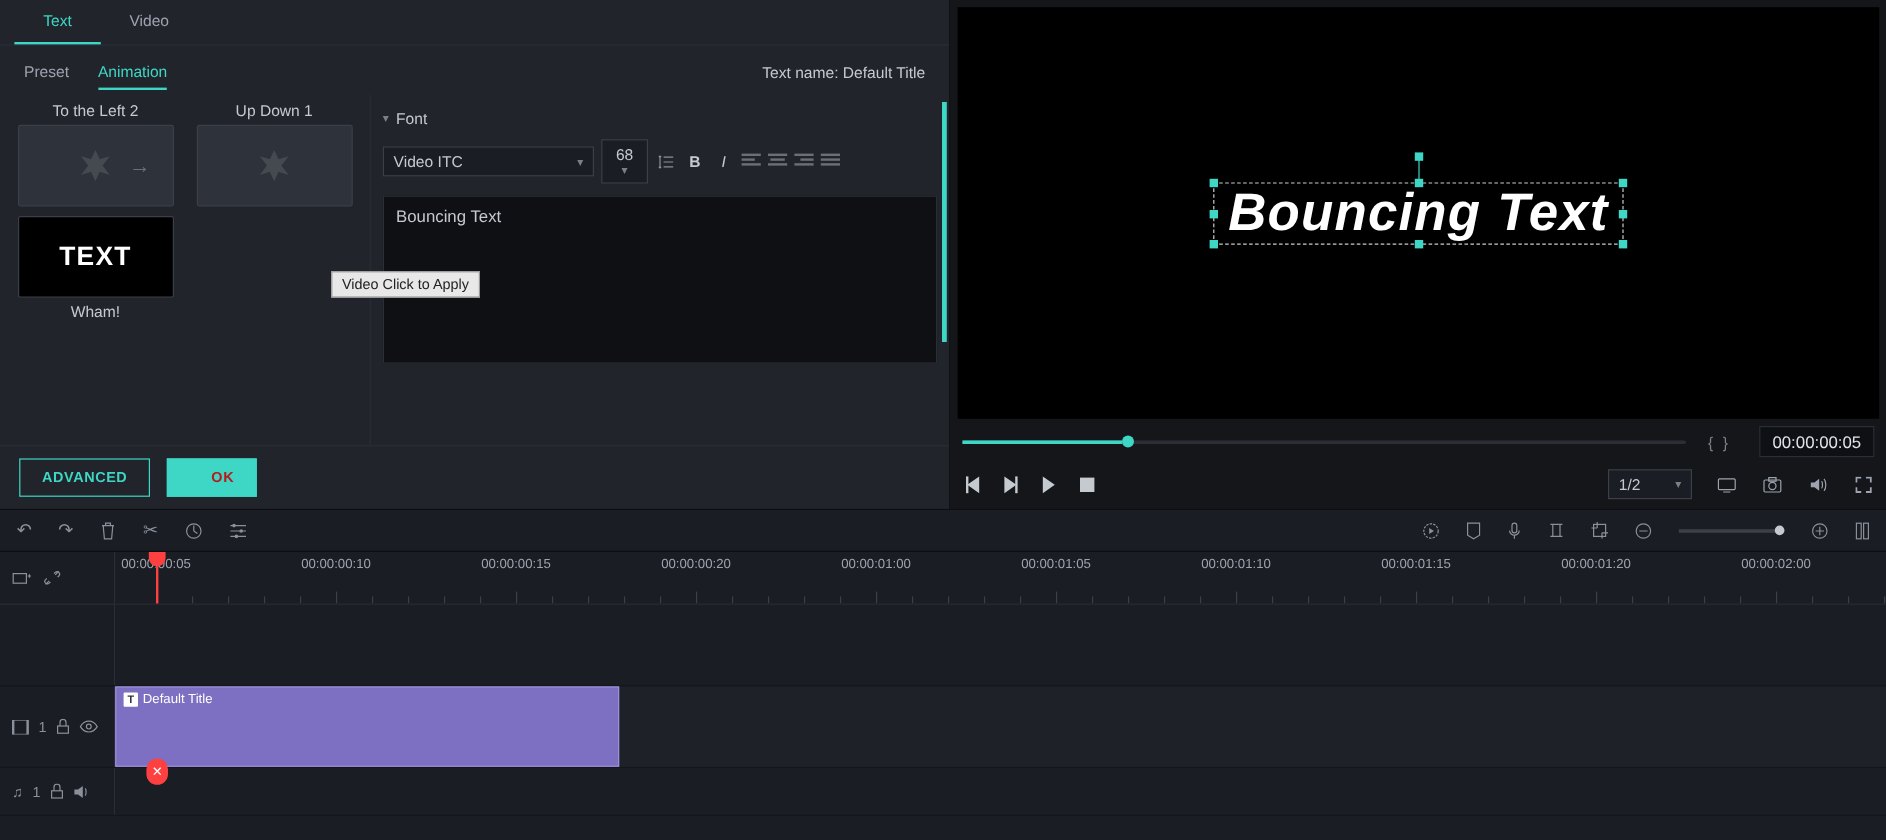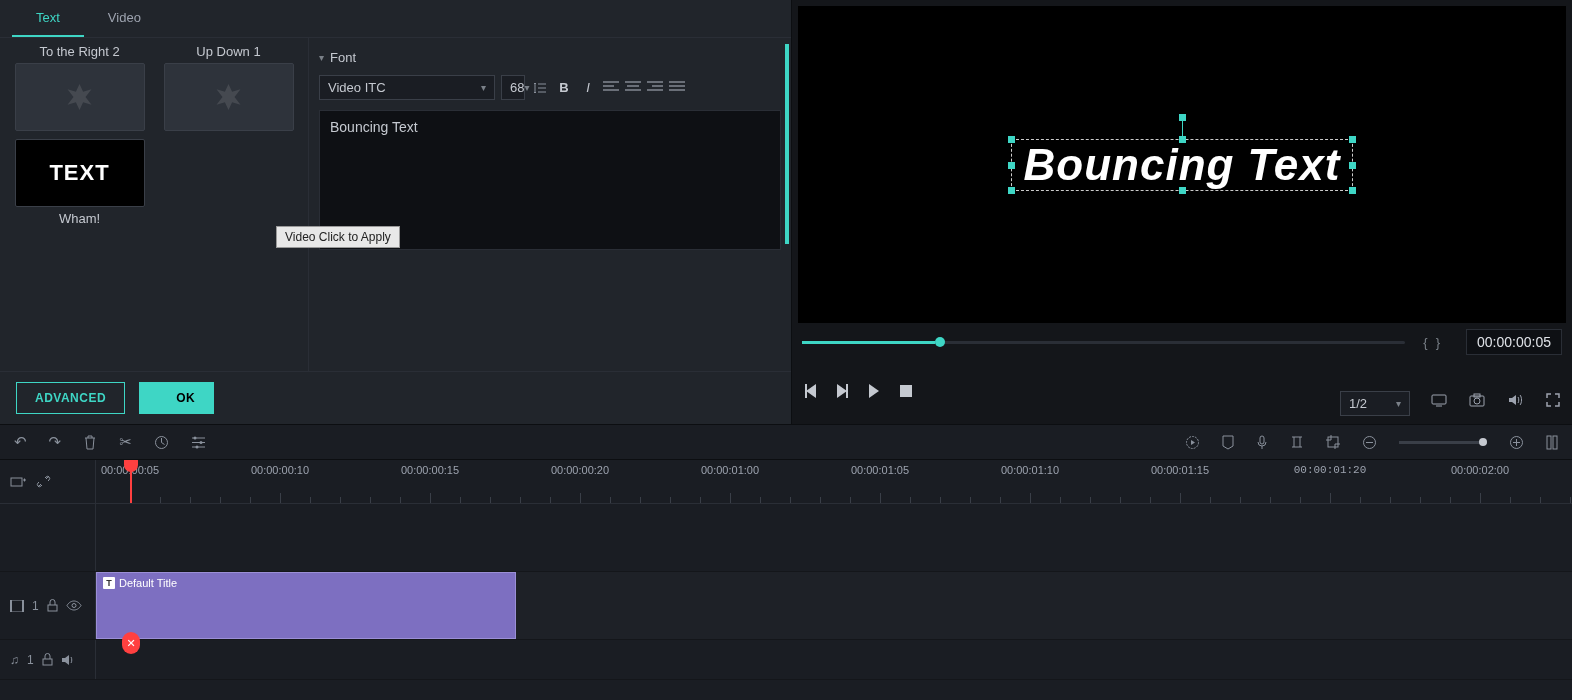--- a/index.html
+++ b/index.html
@@ -37,34 +37,34 @@
 .arrow-r::after { content: "→"; color: #6a6f78; position: absolute; right: 18px; font-size: 18px; }
 .wham-text { color: #fff; font-weight: 900; font-size: 22px; font-family: Impact, sans-serif; letter-spacing: 1px; }
 
 .tooltip { position: absolute; left: 276px; top: 226px; background: #e8e8e8; color: #222; padding: 3px 8px; font-size: 12px; border: 1px solid #999; z-index: 10; }
 
 
 .prop-section-header { display: flex; align-items: center; gap: 6px; padding: 6px 0; color: #c5c9d0; cursor: pointer; }
 .prop-row { display: flex; align-items: center; gap: 6px; padding: 4px 0; }
 .select-box { background: #1a1d23; border: 1px solid #3a3f48; color: #c5c9d0; padding: 4px 8px; display: flex; align-items: center; justify-content: space-between; cursor: pointer; }
 .font-select { width: 176px; }
-.size-select { width: 24px; }
+.size-select { width: 39px; flex-direction: column; }
 .chev { font-size: 10px; color: #7a8088; }
 .tool-icon { width: 18px; height: 18px; display: flex; align-items: center; justify-content: center; color: #8a919c; cursor: pointer; font-size: 13px; }
 .tool-icon.bold { font-weight: 700; color: #c5c9d0; }
 .tool-icon.italic { font-style: italic; color: #c5c9d0; }
 .align-btn { width: 16px; height: 14px; display: flex; flex-direction: column; gap: 2px; cursor: pointer; }
 .align-btn span { height: 2px; background: #6a6f78; }
 .text-area { width: 100%; height: 140px; background: #0e1014; border: 1px solid #2a2e36; color: #c5c9d0; padding: 8px 10px; margin-top: 6px; resize: none; font-size: 14px; }
 .scroll-hint { position: absolute; right: 2px; top: 6px; width: 4px; height: 200px; background: #3ed6c5; }
 
 
 .panel-footer { display: flex; justify-content: space-between; align-items: center; padding: 10px 16px; border-top: 1px solid #2a2e36; }
 .btn { padding: 8px 18px; border: 1px solid #3ed6c5; background: transparent; color: #3ed6c5; font-weight: 600; font-size: 12px; cursor: pointer; letter-spacing: .5px; }
-.btn.primary { background: #3ed6c5; color: #000000; padding-left: 36px; }
+.btn.primary { background: #3ed6c5; color: #b91c1c; padding-left: 36px; }
 .footer-right { display: flex; gap: 14px; }
 
 
 .preview-stage { flex: 1; background: #000; margin: 6px 6px 0 6px; display: flex; align-items: center; justify-content: center; position: relative; }
 .text-box { border: 1px dashed #ccc; padding: 0 12px; position: relative; }
 .text-box .handle { width: 7px; height: 7px; background: #3ed6c5; position: absolute; }
 .h-tl{top:-4px;left:-4px}.h-tr{top:-4px;right:-4px}.h-bl{bottom:-4px;left:-4px}.h-br{bottom:-4px;right:-4px}
 .h-tm{top:-4px;left:50%;margin-left:-3px}.h-bm{bottom:-4px;left:50%;margin-left:-3px}
 .h-ml{top:50%;left:-4px;margin-top:-3px}.h-mr{top:50%;right:-4px;margin-top:-3px}
 .rotate-handle { width: 7px; height: 7px; background: #3ed6c5; position: absolute; top: -26px; left: 50%; margin-left: -3px; }
@@ -79,21 +79,21 @@
 .timecode-box { background: #0e1014; border: 1px solid #2a2e36; padding: 4px 10px; color: #e0e3e8; font-size: 14px; }
 
 .preview-controls-row2 { display: flex; align-items: center; justify-content: space-between; padding: 4px 10px 8px 10px; }
 .transport { display: flex; gap: 16px; align-items: center; }
 .transport-btn { width: 16px; height: 16px; cursor: pointer; display: flex; align-items: center; justify-content: center; }
 .tri-left { border-style: solid; border-width: 7px 10px 7px 0; border-color: transparent #c5c9d0 transparent transparent; }
 .tri-right { border-style: solid; border-width: 7px 0 7px 10px; border-color: transparent transparent transparent #c5c9d0; }
 .tri-bar-l { width: 2px; height: 14px; background: #c5c9d0; margin-right: -1px; }
 .tri-bar-r { width: 2px; height: 14px; background: #c5c9d0; margin-left: -1px; }
 .stop-sq { width: 12px; height: 12px; background: #c5c9d0; }
-.right-controls { display: flex; gap: 20px; align-items: flex-start; margin-top: 26px; }
+.right-controls { display: flex; gap: 20px; align-items: center; }
 .zoom-select { width: 70px; }
 .small-icon { width: 18px; height: 18px; color: #9da3af; cursor: pointer; display: flex; align-items: center; justify-content: center; }
 
 
 .timeline-toolbar { height: 36px; background: #1a1d23; border-top: 1px solid #0c0e11; border-bottom: 1px solid #0c0e11; display: flex; align-items: center; justify-content: space-between; padding: 0 14px; }
 .tl-left-tools, .tl-right-tools { display: flex; gap: 22px; align-items: center; }
 .tl-icon { color: #8a919c; cursor: pointer; font-size: 15px; }
 .zoom-slider { width: 88px; height: 3px; background: #3a3f48; position: relative; }
 .zoom-slider::after { content: ""; width: 8px; height: 8px; background: #c5c9d0; border-radius: 50%; position: absolute; top: -3px; right: 0; }
 
@@ -123,28 +123,35 @@
 </head>
 <body>
 
 <div class="top-area">
 
   <div class="left-panel">
     <div class="main-tabs">
       <div class="main-tab active">Text</div>
       <div class="main-tab">Video</div>
     </div>
+    <div class="sub-header">
+      <div class="sub-tabs">
+        <div class="sub-tab">Preset</div>
+        <div class="sub-tab active">Animation</div>
+      </div>
+      <div class="text-name">Text name: Default Title</div>
+    </div>
 
     <div class="panel-content">
 
       <div class="presets-col">
         <div class="preset-grid">
           <div class="preset-cell">
-            <div class="preset-label">To the Right 2</div>
-            <div class="preset-thumb">
+            <div class="preset-label">To the Left 2</div>
+            <div class="preset-thumb arrow-r">
                 <div class="flower"></div>
               </div>
           </div>
           <div class="preset-cell">
             <div class="preset-label">Up Down 1</div>
             <div class="preset-thumb">
                 <div class="flower"></div>
               </div>
           </div>
           <div class="preset-cell">
@@ -422,21 +429,21 @@
           <div class="ruler-tick" style="left: 964px;"></div>
           <div class="ruler-tick" style="left: 994px;"></div>
           <div class="ruler-tick" style="left: 1024px;"></div>
           <div class="ruler-tick" style="left: 1054px;"></div>
           <div class="ruler-label" style="left: 1084px;">00:00:01:15</div>
           <div class="ruler-tick major" style="left: 1084px;"></div>
           <div class="ruler-tick" style="left: 1114px;"></div>
           <div class="ruler-tick" style="left: 1144px;"></div>
           <div class="ruler-tick" style="left: 1174px;"></div>
           <div class="ruler-tick" style="left: 1204px;"></div>
-          <div class="ruler-label" style="left: 1234px; font-family: Liberation Mono, monospace;">00:00:01:20</div>
+          <div class="ruler-label" style="left: 1234px;">00:00:01:20</div>
           <div class="ruler-tick major" style="left: 1234px;"></div>
           <div class="ruler-tick" style="left: 1264px;"></div>
           <div class="ruler-tick" style="left: 1294px;"></div>
           <div class="ruler-tick" style="left: 1324px;"></div>
           <div class="ruler-tick" style="left: 1354px;"></div>
           <div class="ruler-label" style="left: 1384px;">00:00:02:00</div>
           <div class="ruler-tick major" style="left: 1384px;"></div>
           <div class="ruler-tick" style="left: 1414px;"></div>
           <div class="ruler-tick" style="left: 1444px;"></div>
           <div class="ruler-tick" style="left: 1474px;"></div>

